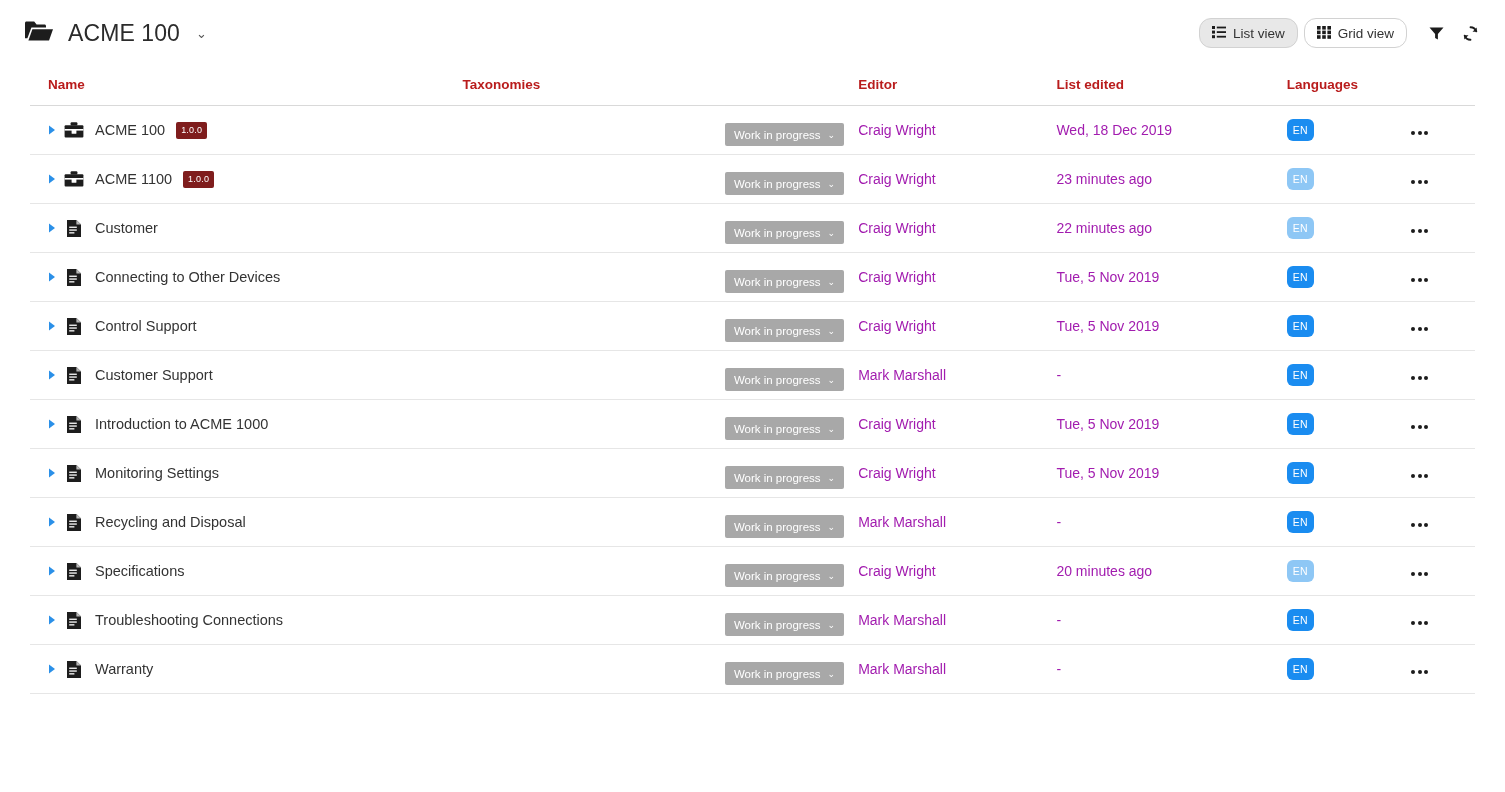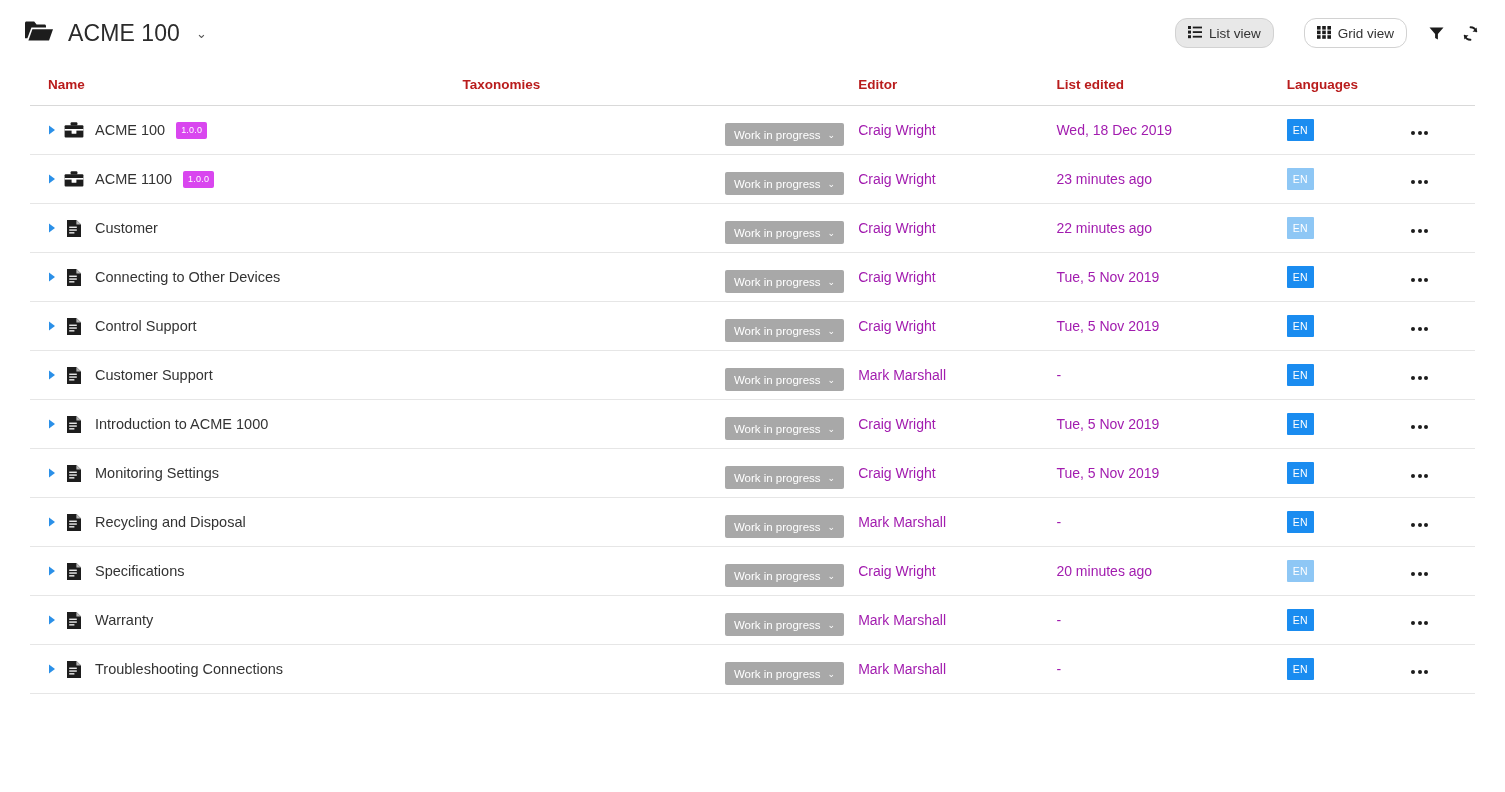--- a/index.html
+++ b/index.html
@@ -56,21 +56,21 @@
     font-size: 13.5px;
     color: #333;
     background: #ffffff;
     border: 1px solid #d2d2d2;
     border-radius: 12px;
     cursor: pointer;
     white-space: nowrap;
     font-family: "Liberation Sans", sans-serif;
   }
   .viewbtn.active { background: #e8e8e8; }
-  .viewbtn + .viewbtn { margin-left: 30px; }
+  .viewbtn + .viewbtn { margin-left: 6px; }
   .icon-actions {
     display: flex;
     align-items: center;
     gap: 12px;
     margin-left: 18px;
   }
   .icon-btn {
     width: 22px; height: 22px;
     display: inline-flex;
     align-items: center; justify-content: center;
@@ -132,21 +132,21 @@
     flex: 0 0 24px;
   }
   .row-title {
     font-size: 14.5px;
     color: #333;
     white-space: nowrap;
   }
   .version-badge {
     display: inline-block;
     margin-left: 11px;
-    background: #d946ef;
+    background: #7f1d1d;
     color: #ffffff;
     font-size: 9px;
     line-height: 1;
     padding: 4px 5px 4px 5px;
     border-radius: 2px;
     letter-spacing: .2px;
     vertical-align: middle;
   }
 
   .status-pill {
@@ -166,21 +166,21 @@
   .status-pill .chev { font-size: 9px; line-height: 1; position: relative; top: 1px; }
 
   .lang-badge {
     display: inline-flex;
     align-items: center;
     justify-content: center;
     width: 27px; height: 22px;
     background: #1a8cf0;
     color: #ffffff;
     font-size: 10.5px;
-    border-radius: 1px;
+    border-radius: 6px;
     letter-spacing: .3px;
     cursor: pointer;
   }
   .lang-badge.faded { background: #8ec7f5; }
 
   .dots {
     display: inline-flex;
     align-items: center;
     justify-content: center;
     gap: 2.5px;
@@ -614,21 +614,21 @@
               <span class="expander">
                 <svg width="8" height="10" aria-hidden="true">
                   <use href="#sym-caret-right"></use>
                 </svg>
               </span>
               <span class="type-icon">
                 <svg width="16" height="19" aria-hidden="true">
                   <use href="#sym-topic"></use>
                 </svg>
               </span>
-              <span class="row-title">Warranty</span>
+              <span class="row-title">Troubleshooting Connections</span>
             </div>
           </td>
           <td>
             <div style="display:flex;justify-content:flex-end;padding-right:14px;">
               <span class="status-pill">
                 <span>Work in progress</span>
                 <span class="chev">⌄</span>
               </span>
             </div>
           </td>
@@ -647,21 +647,21 @@
               <span class="expander">
                 <svg width="8" height="10" aria-hidden="true">
                   <use href="#sym-caret-right"></use>
                 </svg>
               </span>
               <span class="type-icon">
                 <svg width="16" height="19" aria-hidden="true">
                   <use href="#sym-topic"></use>
                 </svg>
               </span>
-              <span class="row-title">Troubleshooting Connections</span>
+              <span class="row-title">Warranty</span>
             </div>
           </td>
           <td>
             <div style="display:flex;justify-content:flex-end;padding-right:14px;">
               <span class="status-pill">
                 <span>Work in progress</span>
                 <span class="chev">⌄</span>
               </span>
             </div>
           </td>

